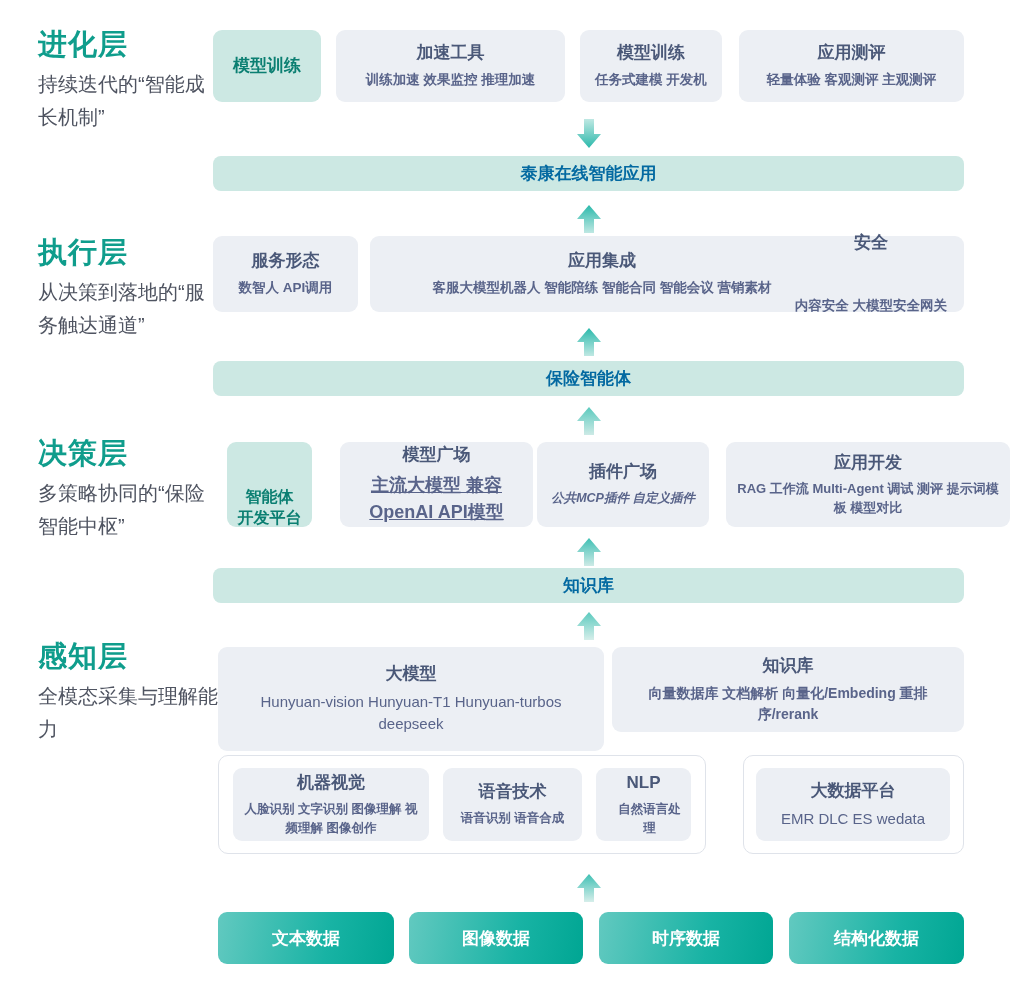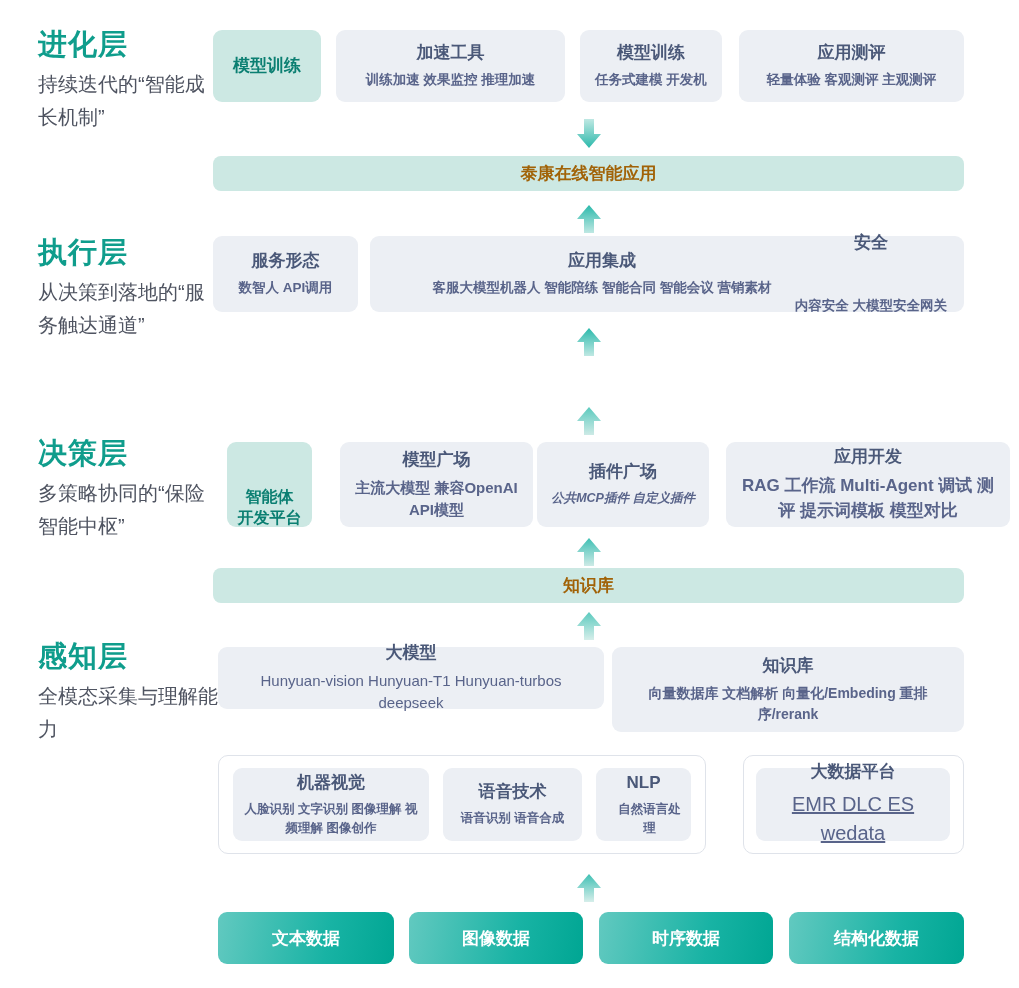--- a/index.html
+++ b/index.html
@@ -82,21 +82,21 @@
 
   
   .bar {
     position: absolute;
     box-sizing: border-box;
     background: #cce8e3;
     border-radius: 8px;
     display: flex;
     align-items: center;
     justify-content: center;
-    color: #a16207;
+    color: #0369a1;
     font-size: 17px;
     font-weight: bold;
   }
 
   
   .arrow {
     position: absolute;
     width: 26px;
     height: 30px;
   }
@@ -207,20 +207,23 @@
       <defs>
         <linearGradient id="gu2" x1="0" y1="1" x2="0" y2="0">
           <stop offset="0%" stop-color="#bfe8e3"></stop>
             <stop offset="100%" stop-color="#2bb9ab"></stop>
         </linearGradient>
       </defs>
       <path d="M13 1 L25 15 h-7 v14 H8 V15 H1 z" fill="url(#gu2)"></path>
     </svg>
   </div>
 
+  <div class="bar" style="left:213px; top:361px; width:751px; height:35px;">
+    <span>保险智能体</span>
+  </div>
 
   <div class="arrow" style="left:576px; top:406px;">
     <svg viewBox="0 0 26 30">
       <defs>
         <linearGradient id="gu3" x1="0" y1="1" x2="0" y2="0">
           <stop offset="0%" stop-color="#cdeae6"></stop>
             <stop offset="100%" stop-color="#5bcabe"></stop>
         </linearGradient>
       </defs>
       <path d="M13 1 L25 15 h-7 v14 H8 V15 H1 z" fill="url(#gu3)"></path>
@@ -232,31 +235,31 @@
     <div class="layer-desc">多策略协同的“保险智能中枢”</div>
   </div>
 
   <div class="box mint" style="left:227px; top:442px; width:85px; height:85px;">
     <div class="box-title small" style="white-space:pre-line;">智能体
 开发平台</div>
   </div>
 
   <div class="box grey" style="left:340px; top:442px; width:193px; height:85px;">
     <div class="box-title">模型广场</div>
-    <div class="box-sub" style="font-size:15px;">主流大模型    兼容OpenAI API模型</div>
+    <div class="box-sub" style="font-size:18px;text-decoration:underline;">主流大模型    兼容OpenAI API模型</div>
   </div>
 
   <div class="box grey" style="left:537px; top:442px; width:172px; height:85px;">
     <div class="box-title">插件广场</div>
     <div class="box-sub" style="font-size:12.5px;font-style:italic;">公共MCP插件 自定义插件</div>
   </div>
 
   <div class="box grey" style="left:726px; top:442px; width:284px; height:85px;">
     <div class="box-title">应用开发</div>
-    <div class="box-sub" style="font-size:17px;">RAG 工作流 Multi-Agent 调试 测评 提示词模板 模型对比</div>
+    <div class="box-sub" style="font-size:13px;">RAG 工作流 Multi-Agent 调试 测评 提示词模板 模型对比</div>
   </div>
 
   <div class="arrow" style="left:576px; top:537px;">
     <svg viewBox="0 0 26 30">
       <defs>
         <linearGradient id="gu4" x1="0" y1="1" x2="0" y2="0">
           <stop offset="0%" stop-color="#cdeae6"></stop>
             <stop offset="100%" stop-color="#3fc0b4"></stop>
         </linearGradient>
       </defs>
@@ -278,21 +281,21 @@
       </defs>
       <path d="M13 1 L25 15 h-7 v14 H8 V15 H1 z" fill="url(#gu5)"></path>
     </svg>
   </div>
 
   <div class="layer-label" style="top:640px;">
     <div class="layer-title">感知层</div>
     <div class="layer-desc">全模态采集与理解能力</div>
   </div>
 
-  <div class="box grey" style="left:218px; top:647px; width:386px; height:62px;">
+  <div class="box grey" style="left:218px; top:647px; width:386px; height:104px;">
     <div class="box-title">大模型</div>
     <div class="box-sub" style="font-weight:normal; font-size:15px;">Hunyuan-vision Hunyuan-T1 Hunyuan-turbos deepseek</div>
   </div>
 
   <div class="box grey" style="left:612px; top:647px; width:352px; height:85px;">
     <div class="box-title">知识库</div>
     <div class="box-sub" style="font-size:14px;">向量数据库 文档解析 向量化/Embeding 重排序/rerank</div>
   </div>
 
   <div class="group-outline" style="left:218px; top:755px; width:488px; height:99px;"></div>
@@ -309,21 +312,21 @@
 
   <div class="box grey" style="left:596px; top:768px; width:95px; height:73px;">
     <div class="box-title">NLP</div>
     <div class="box-sub" style="font-size:12.5px;margin-left:12px;">自然语言处理</div>
   </div>
 
   <div class="group-outline" style="left:743px; top:755px; width:221px; height:99px;"></div>
 
   <div class="box grey" style="left:756px; top:768px; width:194px; height:73px;">
     <div class="box-title">大数据平台</div>
-    <div class="box-sub" style="font-weight:normal; font-size:20px;text-decoration:underline;">EMR DLC ES wedata</div>
+    <div class="box-sub" style="font-weight:normal; font-size:15px;">EMR DLC ES wedata</div>
   </div>
 
   <div class="arrow" style="left:576px; top:873px;">
     <svg viewBox="0 0 26 30">
       <defs>
         <linearGradient id="gu6" x1="0" y1="1" x2="0" y2="0">
           <stop offset="0%" stop-color="#d6eeea"></stop>
             <stop offset="100%" stop-color="#3fc0b4"></stop>
         </linearGradient>
       </defs>

